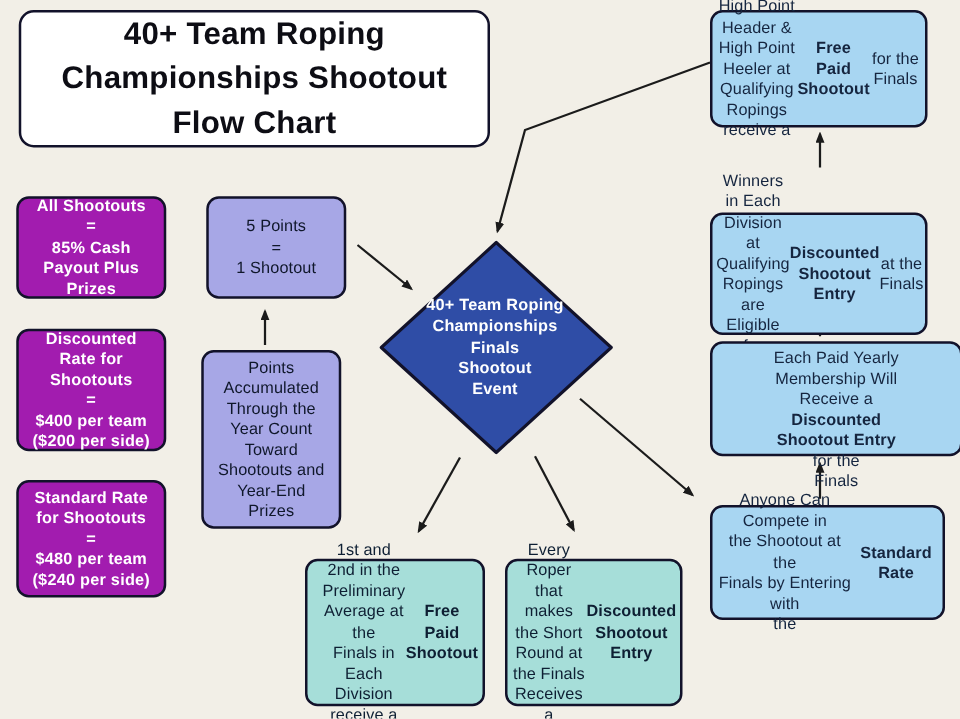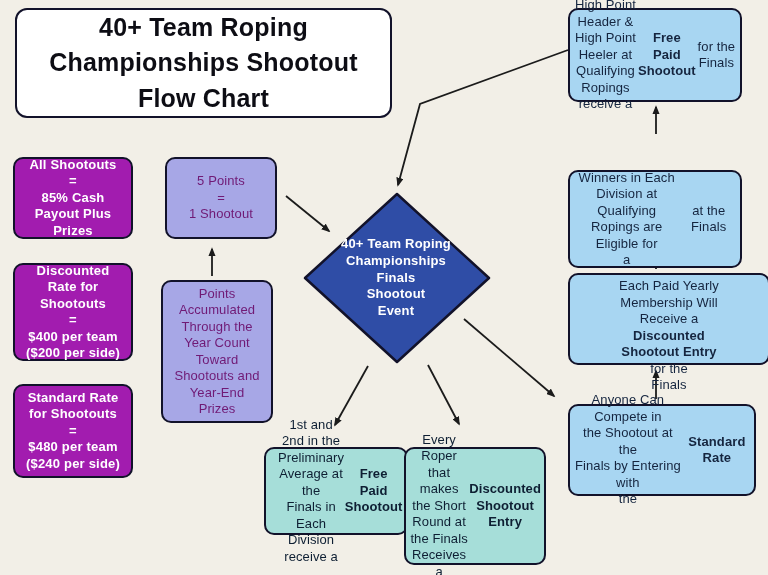--- a/index.html
+++ b/index.html
@@ -14,34 +14,34 @@
     display:flex;align-items:center;justify-content:center;
     text-align:center;white-space:pre-line;
     padding:3px;font-size:13px;line-height:1.27;letter-spacing:.1px;
   }
   .title{
     left:15px;top:8px;width:377px;height:110px;background:#ffffff;
     border-radius:12px;font-size:25px;font-weight:bold;line-height:1.42;
     color:#0d0d14;letter-spacing:.2px;
   }
   .dark{background:#a21caf;color:#ffffff;font-weight:bold;letter-spacing:.2px;}
-  .purple{background:#a7a7e6;color:#701a75;}
+  .purple{background:#a7a7e6;color:#0f172a;}
   .lblue{background:#a8d6f2;color:#15253f;justify-content:space-between;}
   .teal{background:#a6ded9;color:#0e1f33;}
   .b{font-weight:bold;}
   .n-all-shootouts{left:13px;top:157px;width:120px;height:82px;}
   .n-discounted-rate{left:13px;top:263px;width:120px;height:98px;}
   .n-standard-rate{left:13px;top:384px;width:120px;height:94px;}
   .n-five-points{left:165px;top:157px;width:112px;height:82px;}
   .n-points-accumulated{left:161px;top:280px;width:112px;height:143px;}
   .n-high-point{left:568px;top:8px;width:174px;height:94px;}
   .n-division-winners{left:568px;top:137px;width:174px;height:98px;margin-top:33px;}
   .n-yearly-membership{left:568px;top:273px;width:202px;height:92px;flex-direction:column;}
   .n-anyone-compete{left:568px;top:404px;width:188px;height:92px;}
-  .n-prelim-average{left:264px;top:447px;width:144px;height:88px;padding-left:12px;}
+  .n-prelim-average{left:244px;top:447px;width:144px;height:118px;padding-left:12px;}
   .n-short-round{left:404px;top:447px;width:142px;height:118px;}
   .diamond-label{
     position:absolute;left:302px;top:196px;width:188px;height:164px;
     display:flex;align-items:center;justify-content:center;text-align:center;
     white-space:pre-line;color:#ffffff;font-weight:bold;
     font-size:13px;line-height:1.3;letter-spacing:.2px;
   }
 </style>
 </head>
 <body>
@@ -110,21 +110,22 @@
 Event</div>
 
   <div class="node lblue n-high-point"><span>High Point Header &amp;
 High Point Heeler at
 Qualifying Ropings
 receive a </span><span class="b">Free Paid
 Shootout</span><span> for the Finals</span></div>
   <div class="node lblue n-division-winners"><span>Winners in Each
 Division at Qualifying
 Ropings are Eligible for
-a </span><span> at the Finals</span></div>
+a </span><span class="b">Discounted Shootout
+Entry</span><span> at the Finals</span></div>
   <div class="node lblue n-yearly-membership"><span>Each Paid Yearly
 Membership Will
 Receive a </span><span class="b">Discounted
 Shootout Entry</span><span> for the
 Finals</span></div>
   <div class="node lblue n-anyone-compete"><span>Anyone Can Compete in
 the Shootout at the
 Finals by Entering with
 the </span><span class="b">Standard Rate</span></div>
 

